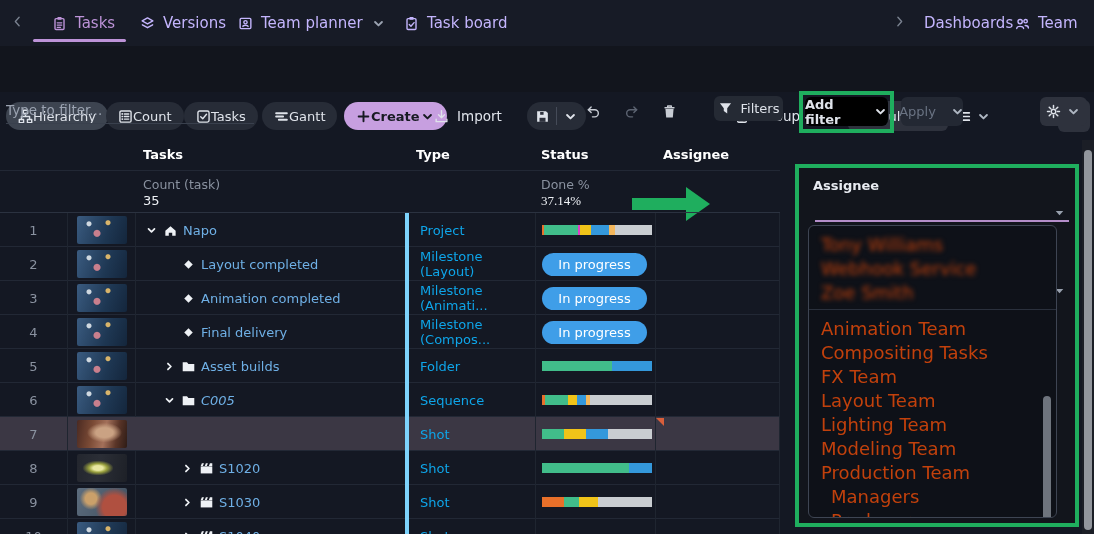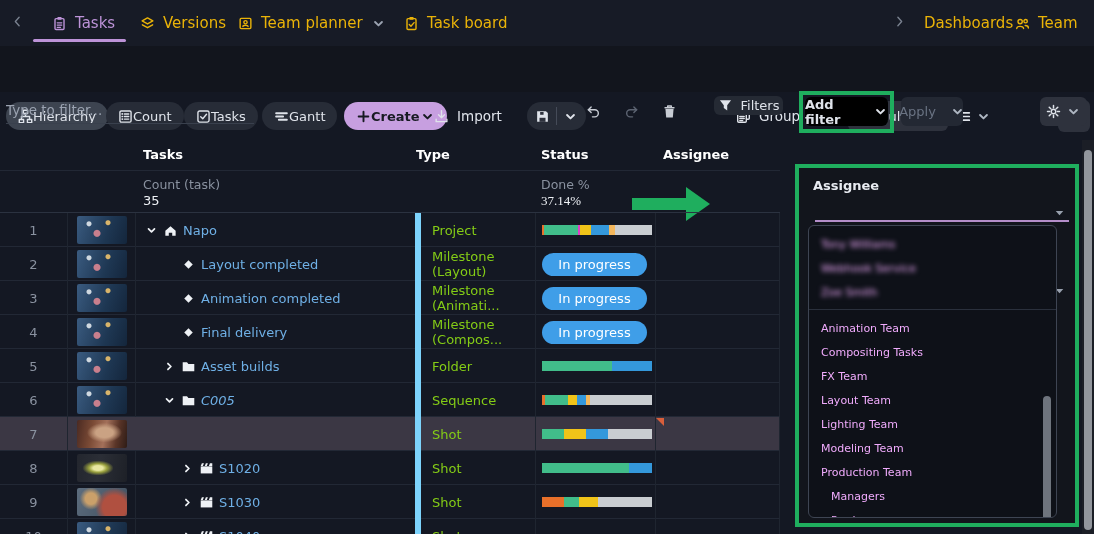--- a/index.html
+++ b/index.html
@@ -5,62 +5,62 @@
   * { margin:0; padding:0; box-sizing:border-box; }
   html,body { background:#0d1016; }
   body { font-family:"DejaVu Sans","Liberation Sans",sans-serif; }
   .app { position:relative; width:1094px; height:534px; background:#141823; overflow:hidden; color:#e2e6ed; font-size:13px; }
 
   .ic { display:inline-flex; align-items:center; justify-content:center; line-height:0; }
   .ic svg { display:block; }
 
   
   .topnav { position:absolute; left:0; top:0; width:1094px; height:46px; background:#171b26; }
-  .navtab { position:absolute; top:0; height:46px; display:flex; align-items:center; gap:8px; font-size:15px; color:#eab308; cursor:pointer; }
+  .navtab { position:absolute; top:0; height:46px; display:flex; align-items:center; gap:8px; font-size:15px; color:#c4b5fd; cursor:pointer; }
   .navtab.active { color:#bd93d8; }
   .tab-underline { position:absolute; left:33px; top:39px; width:93px; height:3px; background:#bd93d8; border-radius:2px; }
   .nav-chev { position:absolute; top:14px; color:#79818f; }
 
   
   .toolbar { position:absolute; left:0; top:46px; width:1094px; height:46px; background:#12151d; }
   .pill { position:absolute; top:56px; height:28px; border-radius:15px; background:#272c37; display:flex; align-items:center; justify-content:center; color:#dfe3ea; font-size:13px; cursor:pointer; padding:0 12px; }
   .pill.active { background:#3d4450; }
   .tbtxt { position:absolute; top:56px; height:28px; display:flex; align-items:center; gap:8px; color:#dfe3ea; font-size:13.5px; cursor:pointer; }
   .iconbtn { position:absolute; top:58px; color:#c8ccd4; cursor:pointer; }
   .iconbtn.disabled { color:#5d6472; }
   .sq { background:#2e323d; border-radius:6px; display:flex; align-items:center; justify-content:center; }
   .create { background:#c79fe0; color:#171a22; font-weight:bold; }
   .select { background:#2e323d; border-radius:6px; display:flex; align-items:center; justify-content:space-between; padding:0 10px; cursor:pointer; }
 
   
   .filterrow { position:absolute; left:0; top:92px; width:1094px; height:48px; }
   .filter-input { position:absolute; left:6px; top:4px; width:248px; height:28px; background:transparent; border:none; border-bottom:1px solid #39404d; color:#9aa2b0; font-size:13.5px; font-family:inherit; outline:none; }
   .filter-input::placeholder { color:#9aa2b0; }
-  .btn { position:absolute; height:19px; border-radius:6px; background:#252a34; display:flex; align-items:center; justify-content:center; gap:8px; color:#dfe3ea; cursor:pointer; }
+  .btn { position:absolute; height:25px; border-radius:6px; background:#252a34; display:flex; align-items:center; justify-content:center; gap:8px; color:#dfe3ea; cursor:pointer; }
   .apply-split { color:#6a7383; }
   .apply-split .divider { width:1px; height:18px; background:#3a4150; }
   
   .ann-shaft { position:absolute; left:632px; top:106px; width:54px; height:12px; background:#1fae5e; }
   .ann-head { position:absolute; left:686px; top:95px; width:0; height:0; border-top:17px solid transparent; border-bottom:17px solid transparent; border-left:24px solid #1fae5e; }
   .ann-box { position:absolute; border:4px solid #1fae5e; }
 
   
   .thead { position:absolute; left:0; top:140px; width:780px; height:30px; font-weight:bold; color:#fff; }
   .thead span { position:absolute; top:7px; }
   .tsummary { position:absolute; left:0; top:170px; width:780px; height:43px; border-bottom:1px solid #2b3240; border-top:1px solid #222835; }
   .sum-label { position:absolute; color:#8a92a0; font-size:12.5px; top:6px; }
   .sum-value { position:absolute; color:#eef1f5; top:22px; }
   .rows { position:absolute; left:0; top:213px; width:780px; }
   .trow { position:relative; width:780px; height:34px; border-bottom:1px solid #222835; border-right:1px solid #1f2530; }
   .trow.selected { background:#3b3744; }
   .cell { position:absolute; top:0; height:34px; display:flex; align-items:center; }
   .c-num { left:0; width:67px; justify-content:center; color:#8a92a0; }
   .c-thumb { left:67px; width:68px; justify-content:center; border-left:1px solid #1f2530; }
   .c-name { left:135px; width:270px; border-left:1px solid #1f2530; gap:5px; }
-  .c-type { left:415px; width:130px; border-left:6px solid #7dd3fc; padding-left:11px; color:#84cc16; }
+  .c-type { left:405px; width:130px; border-left:4px solid #7dd3fc; padding-left:11px; color:#0ea5e9; }
   .c-status { left:535px; width:120px; border-left:1px solid #1f2530; padding-left:6px; }
   .c-assignee { left:655px; width:125px; border-left:1px solid #1f2530; }
   .thumb { width:50px; height:28px; border-radius:2px; }
   .th-napo { background: radial-gradient(circle at 40% 62%, #c97f8d 0 3px, rgba(0,0,0,0) 4px), radial-gradient(circle at 24% 28%, #cfd8e0 0 2px, rgba(0,0,0,0) 3px), radial-gradient(circle at 62% 24%, #d8b46a 0 2px, rgba(0,0,0,0) 3px), linear-gradient(110deg, #3a5b80, #1e3753 60%, #14263c); }
   .th-hallway { background: radial-gradient(ellipse at 55% 45%, #caa283 0 22%, rgba(0,0,0,0) 45%), linear-gradient(100deg, #4a2a22 0%, #7a4a35 30%, #a3705a 55%, #5a3528 78%, #2e1c16 100%); }
   .th-door { background: radial-gradient(ellipse at 42% 50%, #e8e7a0 0 12%, #9aa13e 22%, rgba(0,0,0,0) 38%), linear-gradient(100deg, #23262e 0%, #2b2e36 45%, #1d2027 100%); }
   .th-room { background: radial-gradient(circle at 75% 68%, #b05040 0 28%, rgba(0,0,0,0) 46%), radial-gradient(circle at 28% 38%, #caa06a 0 14%, rgba(0,0,0,0) 28%), linear-gradient(120deg, #5d6d7e, #3f4e5e); }
   .tree-chev { width:14px; display:inline-flex; justify-content:center; color:#eef1f5; cursor:pointer; flex:none; }
   .tree-spacer { width:14px; flex:none; }
   .node-icon { color:#eef1f5; flex:none; }
@@ -71,21 +71,21 @@
   .rowflag { position:absolute; left:656px; top:1px; width:0; height:0; border-top:8px solid #d95f3b; border-left:8px solid transparent; }
 
   
   .panel { position:absolute; left:795px; top:164px; width:284px; height:363px; border:4px solid #1fae5e; background:#12151c; z-index:20; }
   .panel-title { position:absolute; left:14px; top:10px; font-weight:bold; color:#e8ebf1; }
   .panel-select { position:absolute; left:16px; right:6px; top:32px; height:22px; border-bottom:2px solid #b48ec9; cursor:pointer; }
   .panel-select .ic, .sel-chev2 { position:absolute; right:2px; color:#98a0ad; }
   .panel-select .ic { top:5px; }
   .sel-chev2 { position:absolute; right:8px; top:115px; color:#98a0ad; }
   .dropdown { position:absolute; left:9px; top:57px; width:249px; bottom:5px; background:#0e1118; border:1px solid #3e4553; border-radius:6px; overflow:hidden; }
-  .dd-item { height:24px; display:flex; align-items:center; padding-left:12px; color:#f0abfc; font-size:11px; cursor:pointer; white-space:nowrap; }
+  .dd-item { height:24px; display:flex; align-items:center; padding-left:12px; color:#c2410c; font-size:18px; cursor:pointer; white-space:nowrap; }
   .dd-item.blurred { filter:blur(2.6px); }
   .dd-item.sub { padding-left:22px; }
   .dd-users { padding-top:6px; }
   .dd-divider { height:1px; background:#2a303c; margin:5px 0 6px 0; }
   .dd-scroll { position:absolute; right:5px; top:170px; width:8px; height:127px; background:#6e747d; border-radius:4px; }
 
   
   .vscroll-track { position:absolute; left:1082px; top:140px; width:12px; height:394px; background:#1b1e26; }
   .vscroll-thumb { position:absolute; left:2px; top:10px; width:8px; height:380px; background:#92969d; border-radius:4px; }
 </style>

